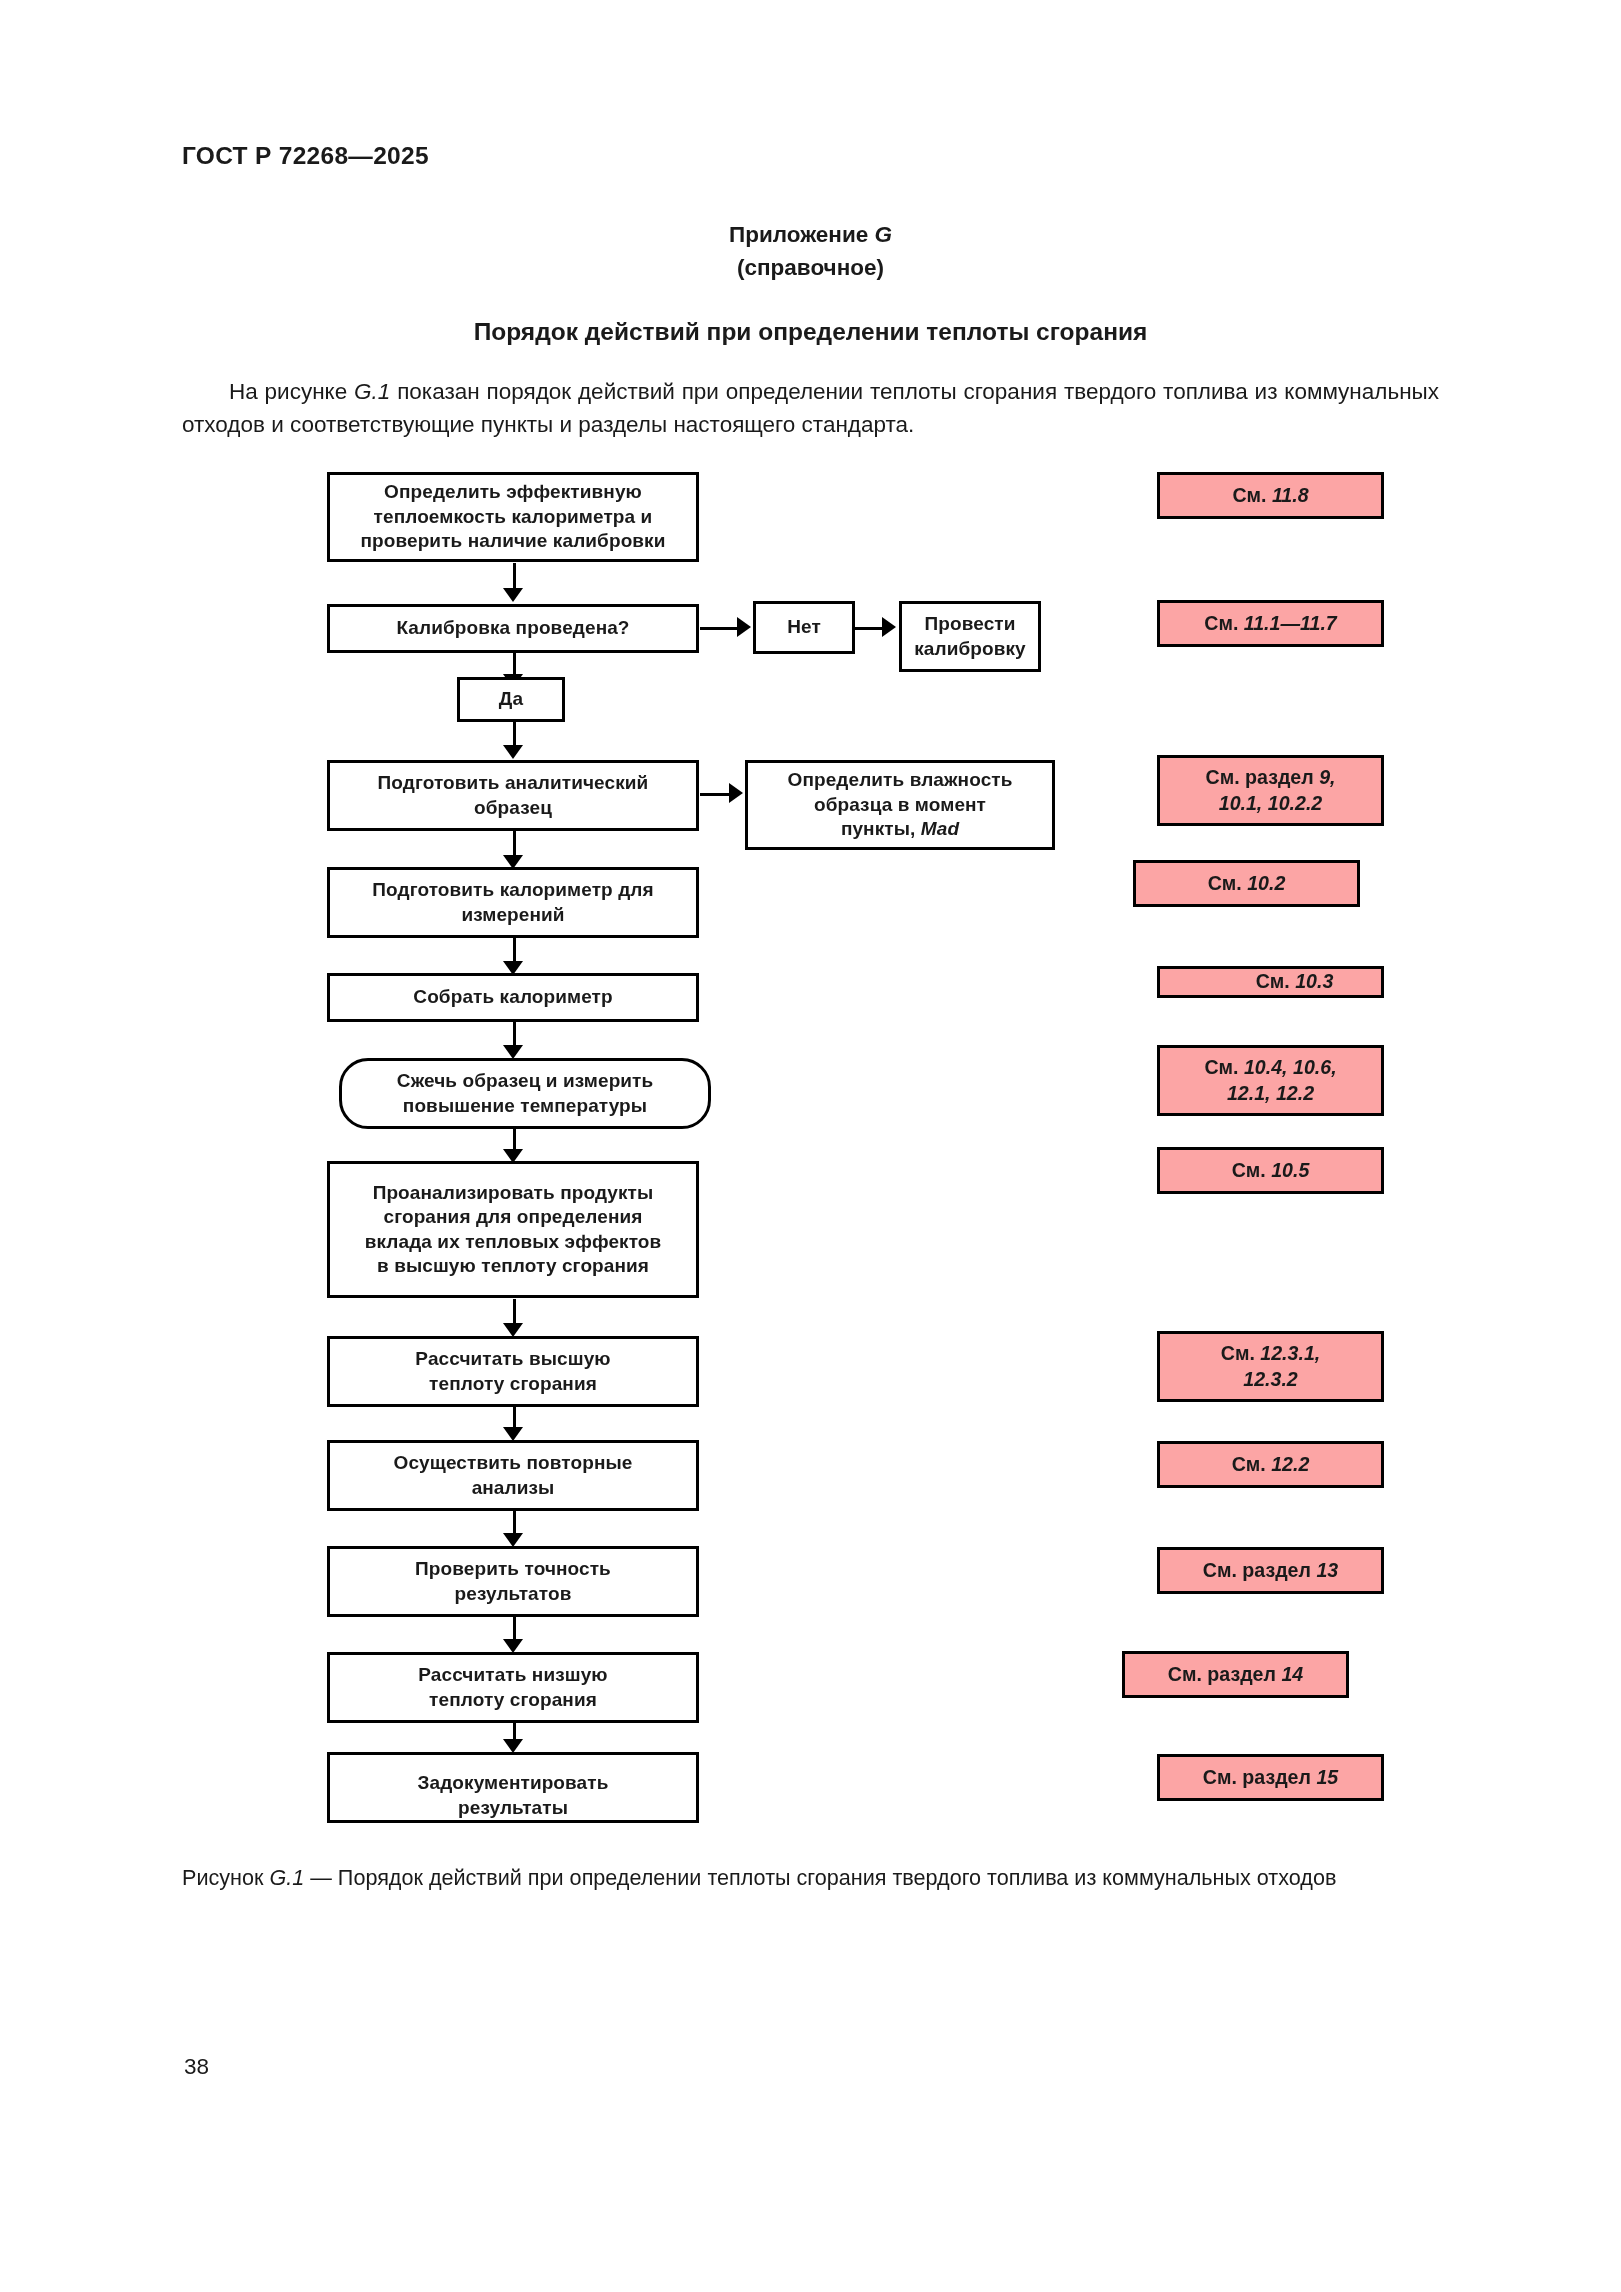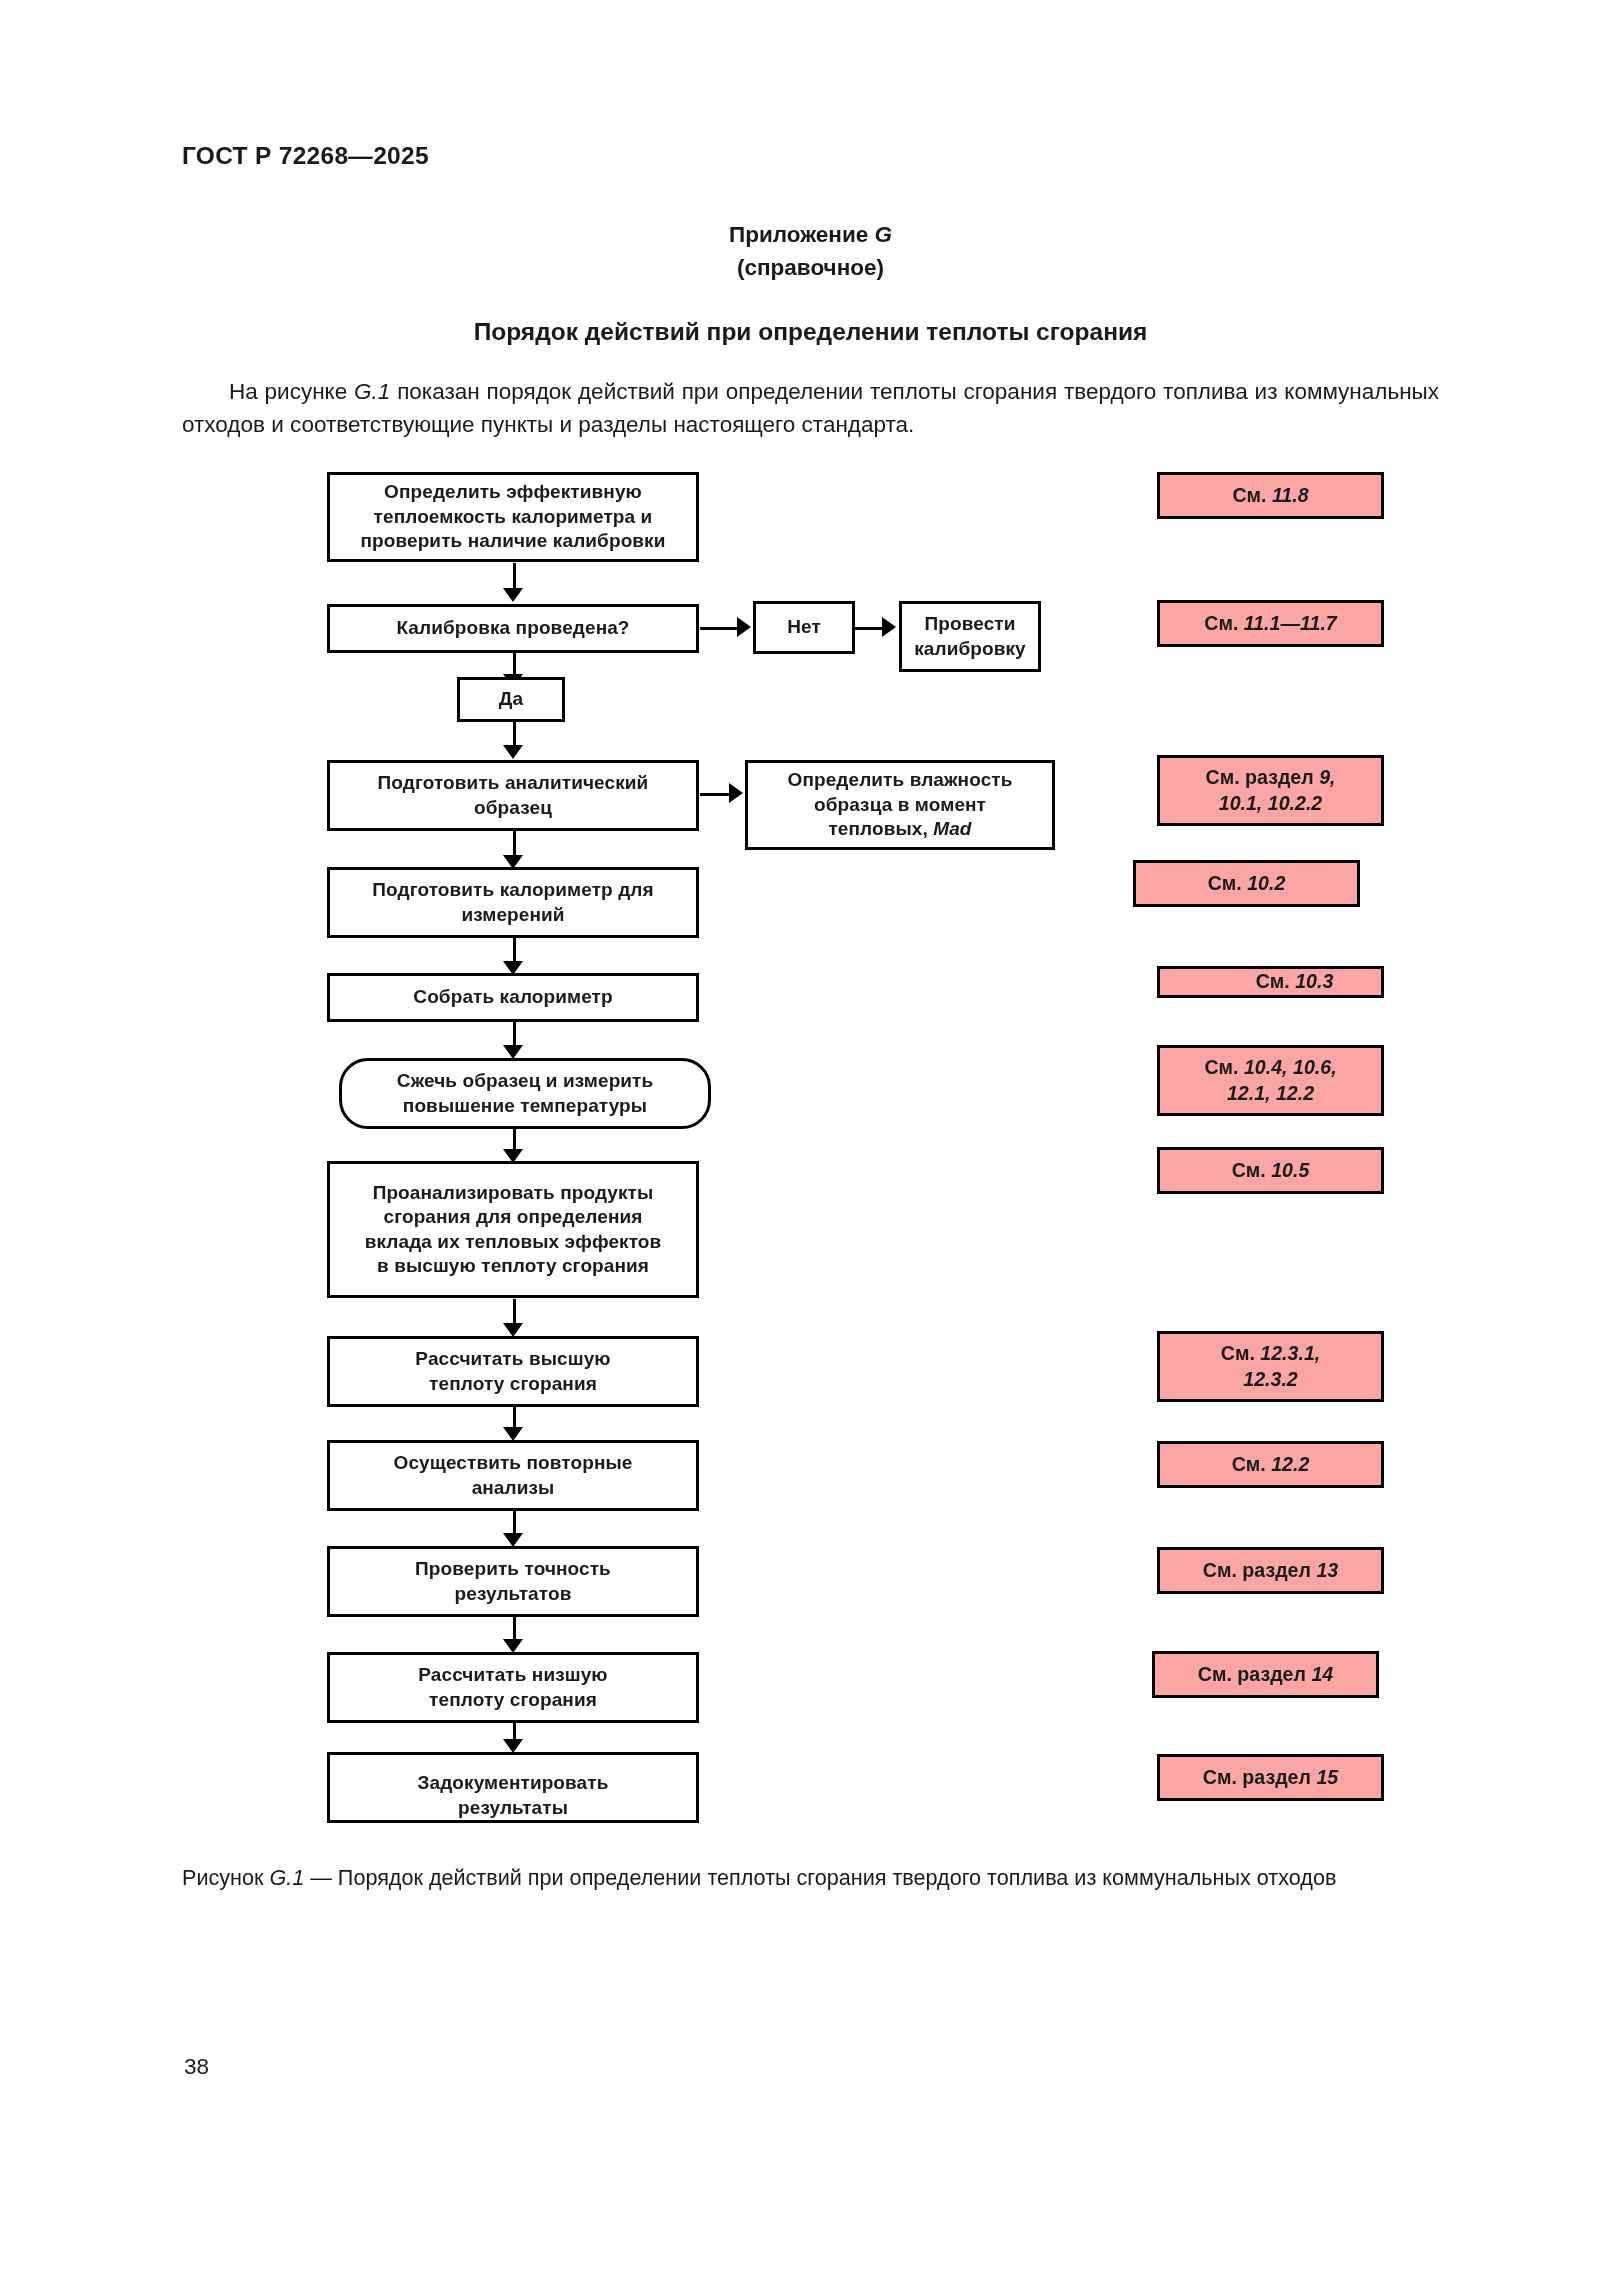--- a/index.html
+++ b/index.html
@@ -225,21 +225,21 @@
       </div>
     </div>
 
     <div class="hline" style="left:700px; top:793px; width:33px;"></div>
     <div class="arrow-right" style="left:729px; top:783px;"></div>
 
     <div class="fbox" style="left:745px; top:760px; width:310px; height:90px;">
       <div>
         <div>Определить влажность</div>
         <div>образца в момент</div>
-        <div><span>тепловых, </span><span class="ital">Mad</span></div>
+        <div><span>пункты, </span><span class="ital">Mad</span></div>
       </div>
     </div>
 
     <div class="vline" style="left:513px; top:830px; height:31px;"></div>
     <div class="arrow-down" style="left:503px; top:855px;"></div>
 
     <div class="fbox" style="left:327px; top:867px; width:372px; height:71px;">
       <div>
         <div>Подготовить калориметр для</div>
         <div>измерений</div>
@@ -367,21 +367,21 @@
     </div>
 
     <div class="refbox" style="left:1157px; top:1441px; width:227px; height:47px;">
       <div><span>См. </span><span class="ital">12.2</span></div>
     </div>
 
     <div class="refbox" style="left:1157px; top:1547px; width:227px; height:47px;">
       <div><span>См. раздел </span><span class="ital">13</span></div>
     </div>
 
-    <div class="refbox" style="left:1152px; top:1651px; width:227px; height:47px;text-align:center;">
+    <div class="refbox" style="left:1122px; top:1651px; width:227px; height:47px;text-align:center;">
       <div><span>См. раздел </span><span class="ital">14</span></div>
     </div>
 
     <div class="refbox" style="left:1157px; top:1754px; width:227px; height:47px;">
       <div><span>См. раздел </span><span class="ital">15</span></div>
     </div>
 
   </div>
 
   <div class="fig-caption"><span>Рисунок </span><span class="ital">G.1</span><span> — Порядок действий при определении теплоты сгорания твердого топлива из коммунальных отходов</span></div>

